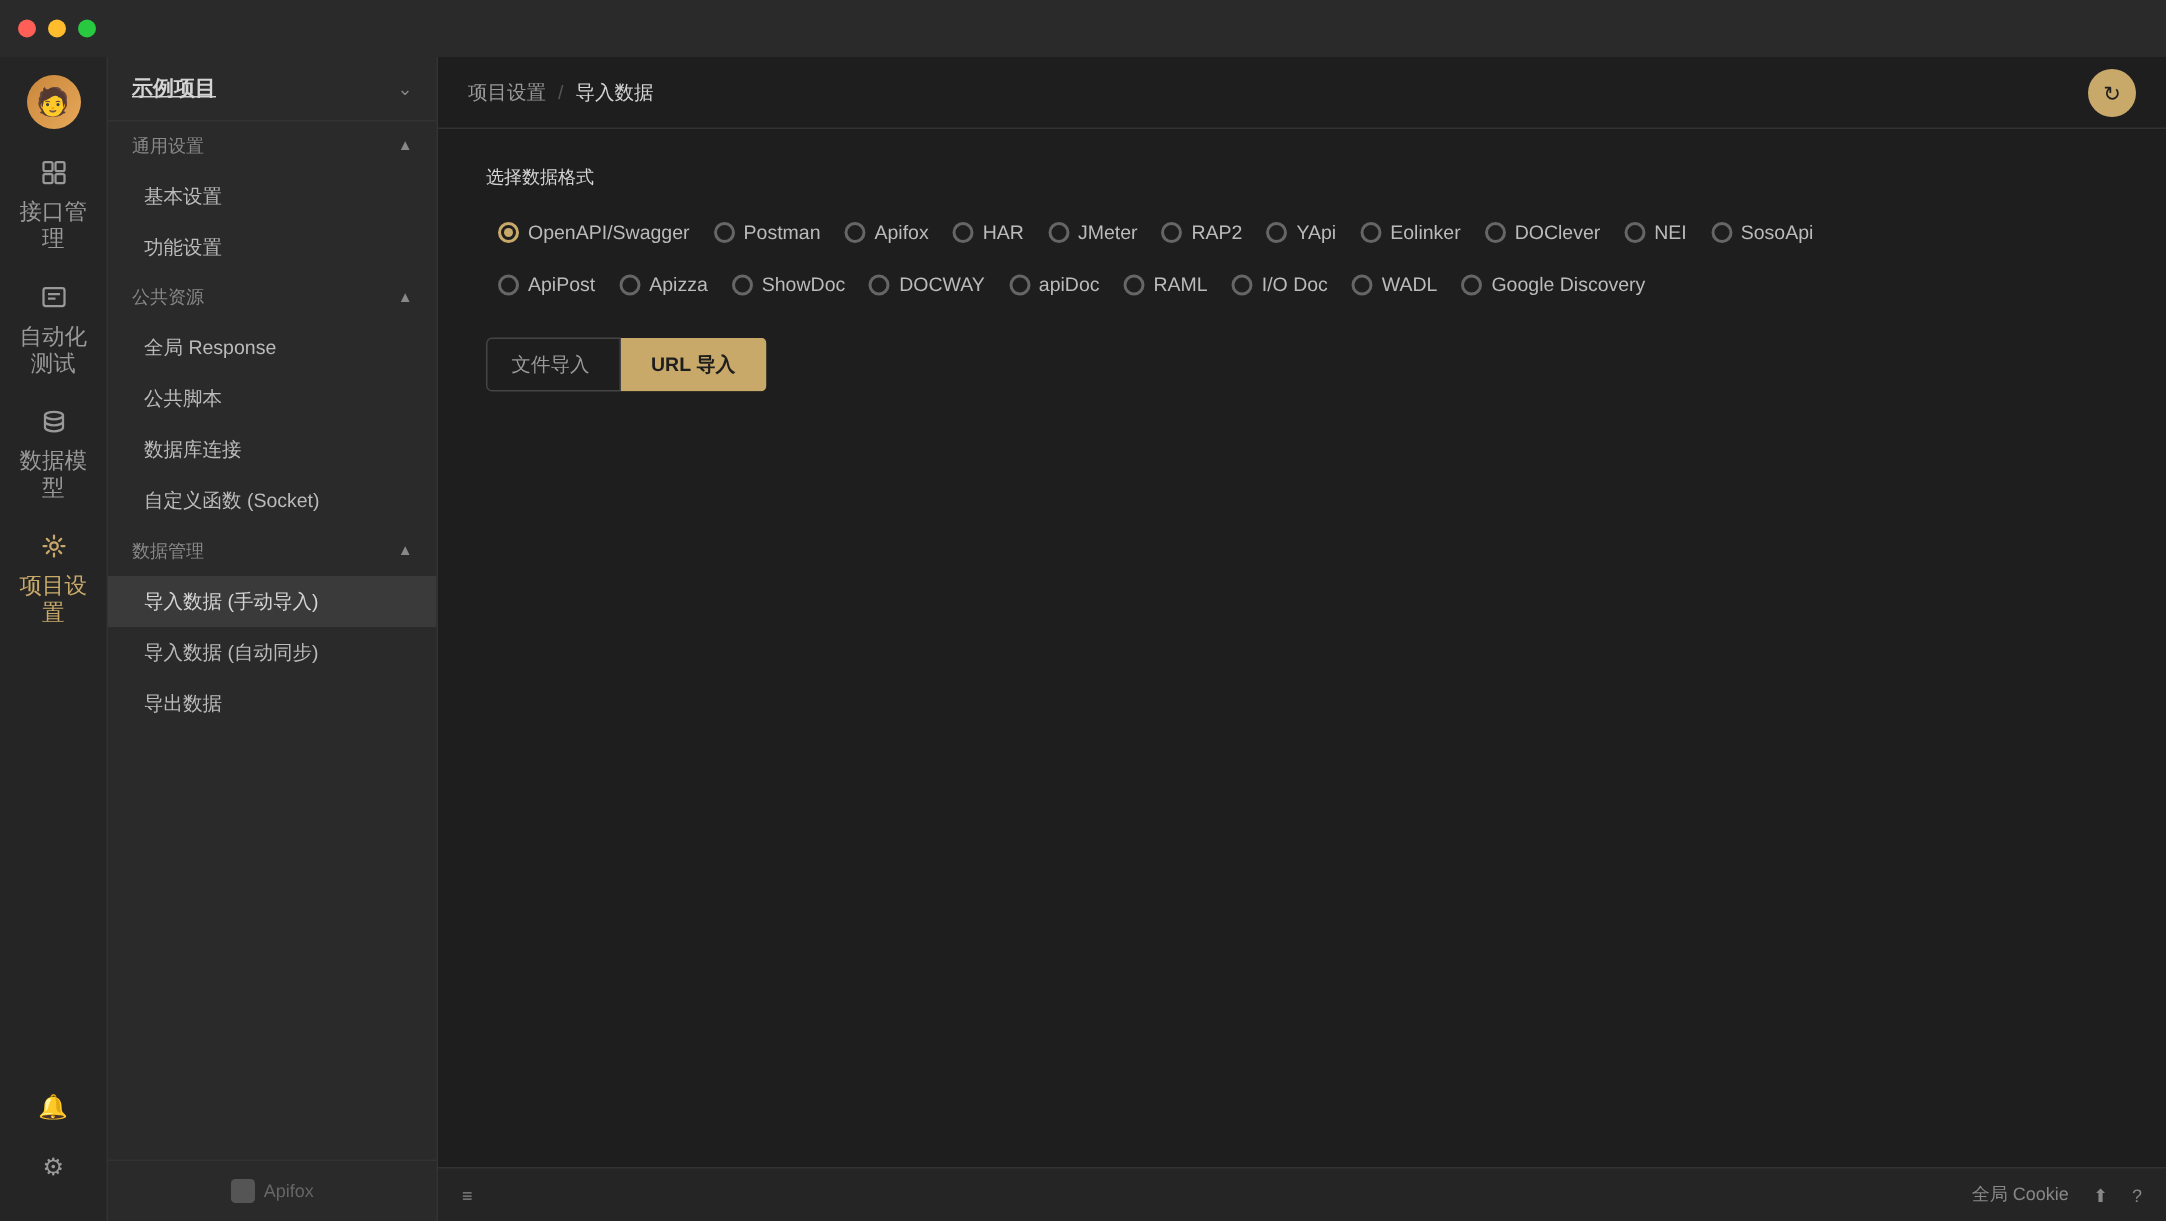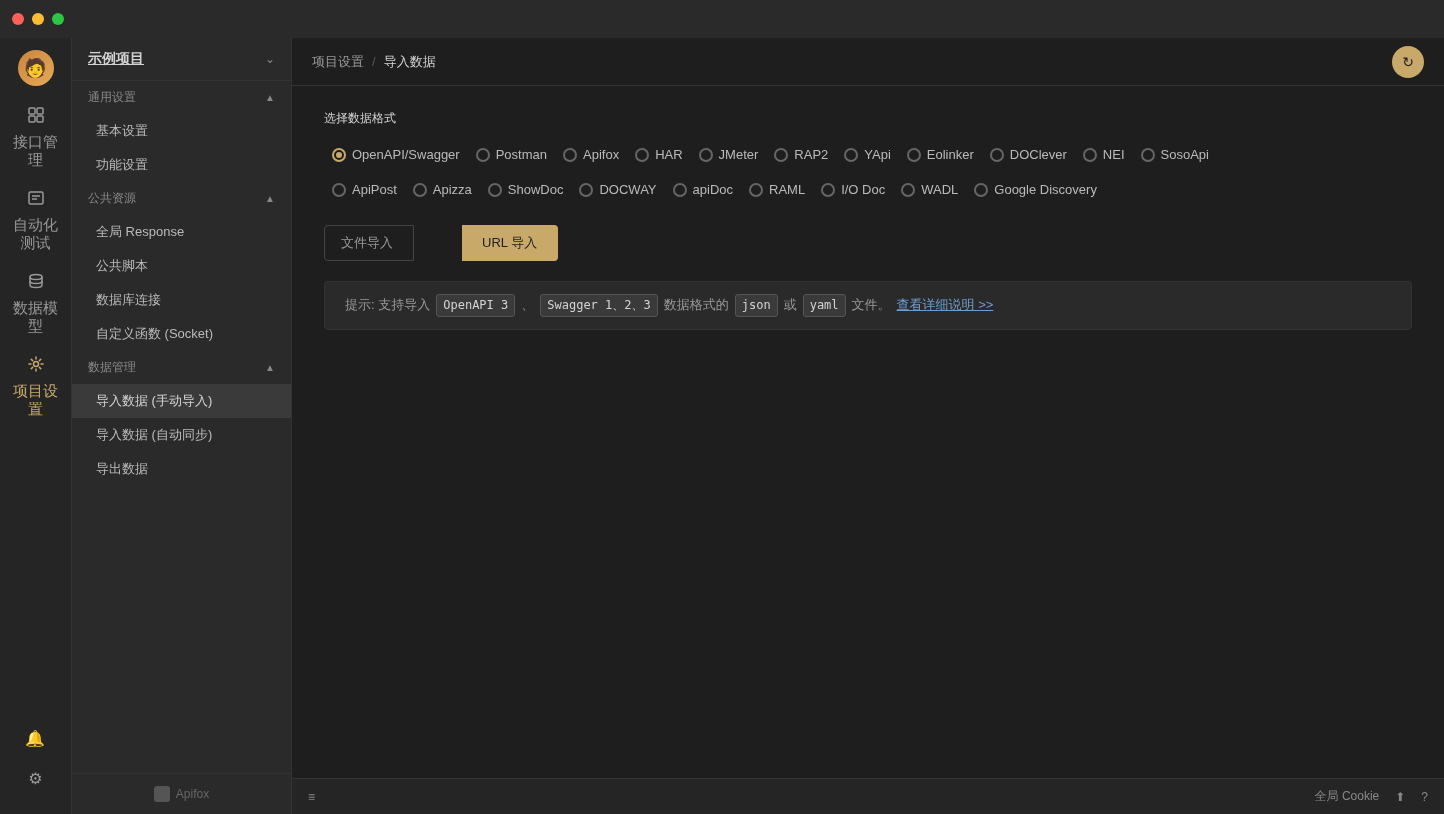--- a/index.html
+++ b/index.html
@@ -297,22 +297,21 @@
       border: 1px solid #444;
       color: #999;
       background: transparent;
     }
     .import-tab:first-child { border-radius: 4px 0 0 4px; padding-left: 16px; }
     .import-tab:last-child { border-radius: 0 4px 4px 0; border-left: none; }
     .import-tab.active {
       background: #c8a96a;
       color: #1e1e1e;
       border-color: #c8a96a;
-      font-weight: 400;
-      margin-left: 48px;
+      font-weight: 700;
     }
 
     
     .hint-bar {
       background: #2a2a2a;
       border: 1px solid #333;
       border-radius: 4px;
       padding: 12px 20px;
       font-size: 13px;
       color: #999;
@@ -598,32 +597,20 @@
             <span>Google Discovery</span>
           </label>
         </div>
       </div>
 
       <div class="import-tabs">
         <button class="import-tab">文件导入</button>
         <button class="import-tab active">URL 导入</button>
       </div>
 
-      <div class="hint-bar">
-        <span>提示: 支持导入</span>
-        <span class="hint-badge">OpenAPI 3</span>
-        <span>、</span>
-        <span class="hint-badge">Swagger 1、2、3</span>
-        <span>数据格式的</span>
-        <span class="hint-badge">json</span>
-        <span>或</span>
-        <span class="hint-badge">yaml</span>
-        <span>文件。</span>
-        <span class="hint-link">查看详细说明 &gt;&gt;</span>
-      </div>
 
     </div>
 
     <div class="status-bar">
       <div class="status-bar-left">
         <span class="status-icon">≡</span>
       </div>
       <div class="status-bar-right">
         <span class="status-icon">全局 Cookie</span>
         <span class="status-icon">⬆</span>

